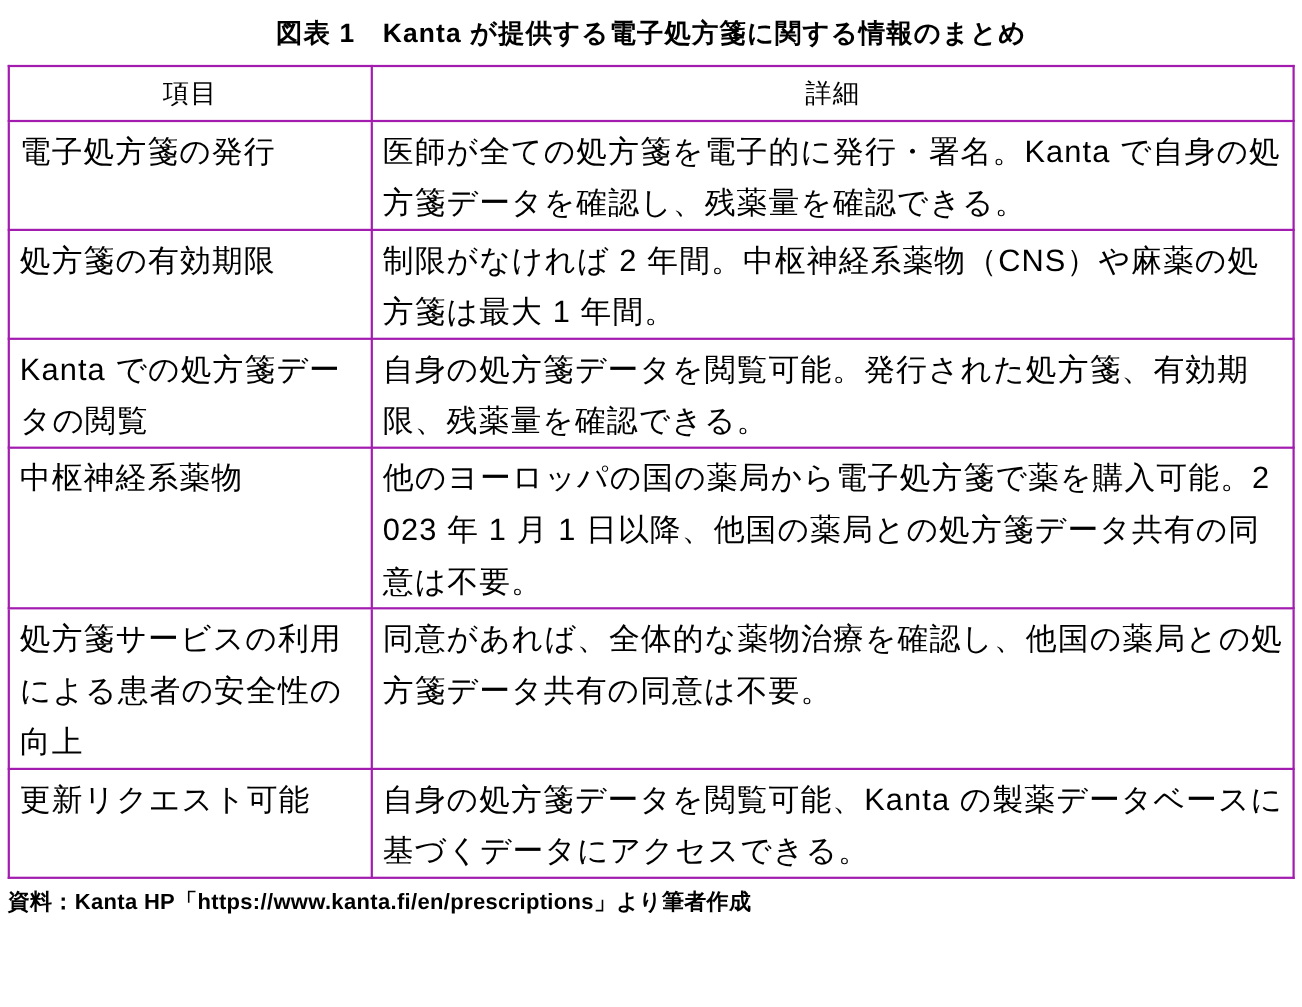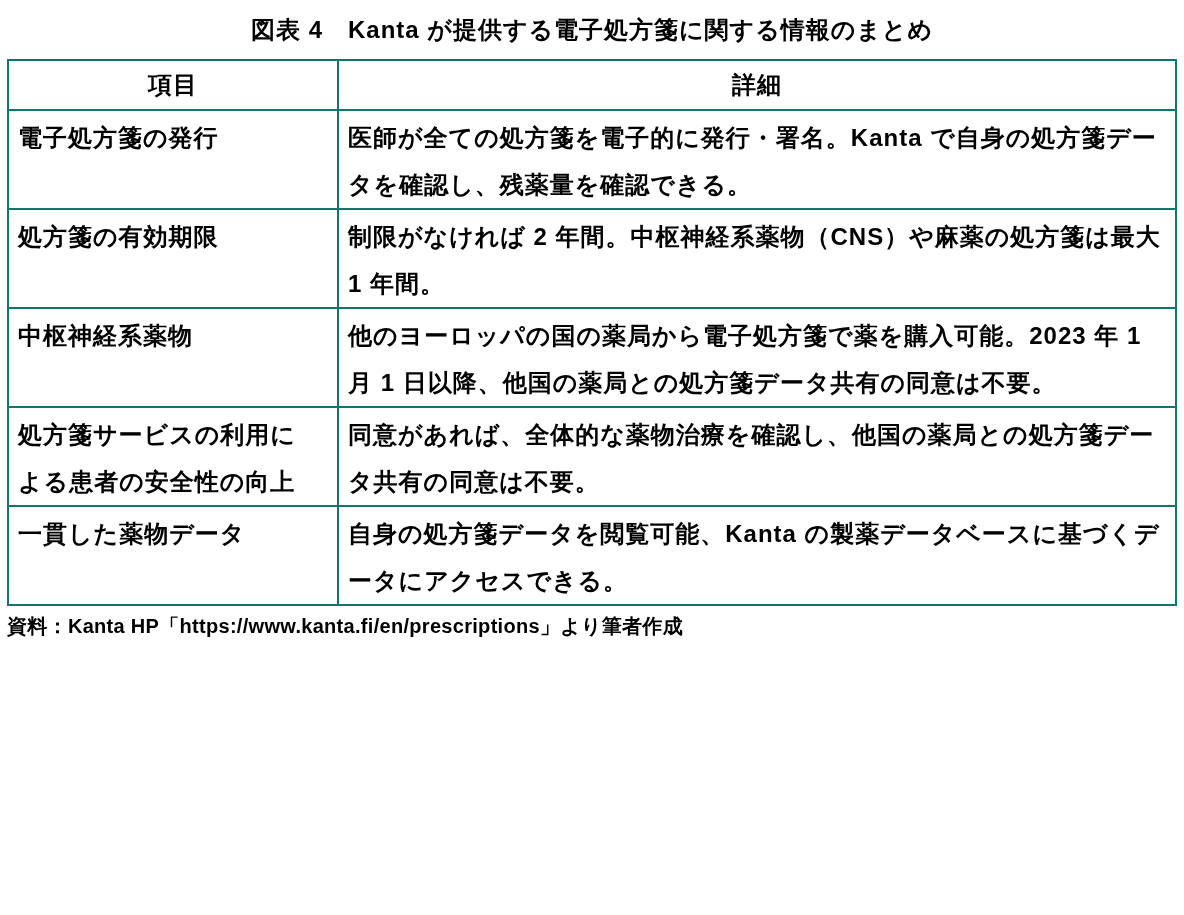--- a/index.html
+++ b/index.html
@@ -26,37 +26,37 @@
     margin: 6px 0 13px 0;
     white-space: nowrap;
   }
   table.kanta {
     width: 1170px;
     border-collapse: collapse;
     table-layout: fixed;
   }
   table.kanta th,
   table.kanta td {
-    border: 2px solid #0f766e;
-    font-weight: 700;
+    border: 2px solid #a21caf;
+    font-weight: 400;
     margin-left: 39px;
   }
   table.kanta th {
     height: 48px;
     font-size: 24px;
     letter-spacing: 1px;
     text-align: center;
     vertical-align: middle;
     padding: 0;
   }
   table.kanta col.c-item { width: 330px; }
   table.kanta td {
     height: 91px;
     vertical-align: top;
-    font-size: 24px;
+    font-size: 28px;
     line-height: 47px;
     letter-spacing: 1px;
     padding: 3px 6px 0 9px;
     word-break: break-all;
     overflow-wrap: anywhere;
   }
   table.kanta td.item-cell {
     padding-right: 16px;
   }
   .source-note {
@@ -65,21 +65,21 @@
     letter-spacing: 0.3px;
     margin-top: 7px;
     white-space: nowrap;
   }
 </style>
 </head>
 <body>
 
 <div class="page">
 
-  <div class="fig-title">図表 4　Kanta が提供する電子処方箋に関する情報のまとめ</div>
+  <div class="fig-title">図表 1　Kanta が提供する電子処方箋に関する情報のまとめ</div>
 
   <table class="kanta">
     <colgroup>
       <col class="c-item">
       <col class="c-detail">
     </colgroup>
     <thead>
       <tr>
         <th>項目</th>
         <th>詳細</th>
@@ -88,29 +88,33 @@
     <tbody>
       <tr>
         <td class="item-cell">電子処方箋の発行</td>
         <td class="detail-cell">医師が全ての処方箋を電子的に発行・署名。Kanta で自身の処方箋データを確認し、残薬量を確認できる。</td>
       </tr>
       <tr>
         <td class="item-cell">処方箋の有効期限</td>
         <td class="detail-cell">制限がなければ 2 年間。中枢神経系薬物（CNS）や麻薬の処方箋は最大 1 年間。</td>
       </tr>
       <tr>
+        <td class="item-cell">Kanta での処方箋データの閲覧</td>
+        <td class="detail-cell">自身の処方箋データを閲覧可能。発行された処方箋、有効期限、残薬量を確認できる。</td>
+      </tr>
+      <tr>
         <td class="item-cell">中枢神経系薬物</td>
         <td class="detail-cell">他のヨーロッパの国の薬局から電子処方箋で薬を購入可能。2023 年 1 月 1 日以降、他国の薬局との処方箋データ共有の同意は不要。</td>
       </tr>
       <tr>
         <td class="item-cell">処方箋サービスの利用による患者の安全性の向上</td>
         <td class="detail-cell">同意があれば、全体的な薬物治療を確認し、他国の薬局との処方箋データ共有の同意は不要。</td>
       </tr>
       <tr>
-        <td class="item-cell">一貫した薬物データ</td>
+        <td class="item-cell">更新リクエスト可能</td>
         <td class="detail-cell">自身の処方箋データを閲覧可能、Kanta の製薬データベースに基づくデータにアクセスできる。</td>
       </tr>
     </tbody>
   </table>
 
   <div class="source-note">資料：Kanta HP「https://www.kanta.fi/en/prescriptions」より筆者作成</div>
 
 </div>
 
 </body></html>

